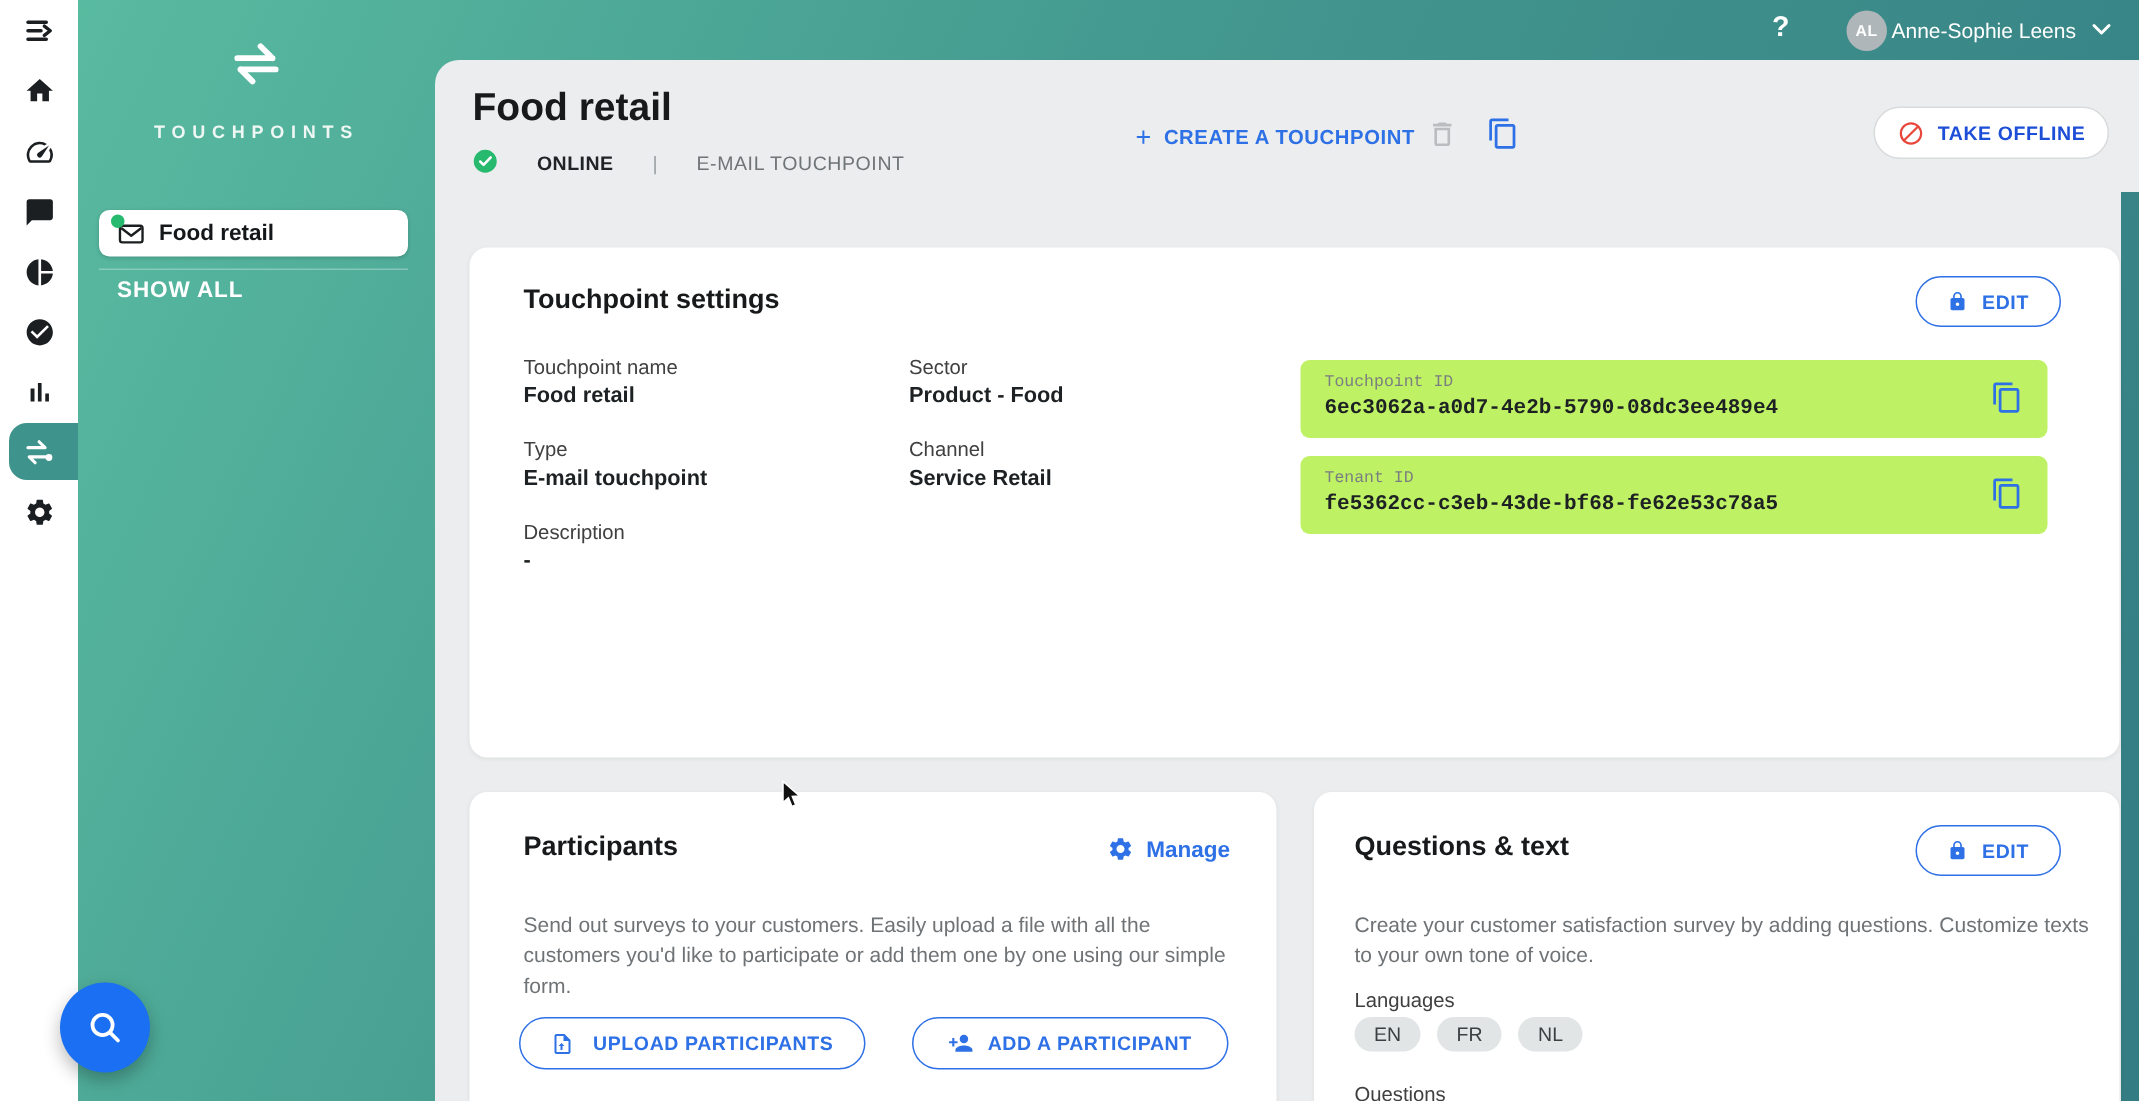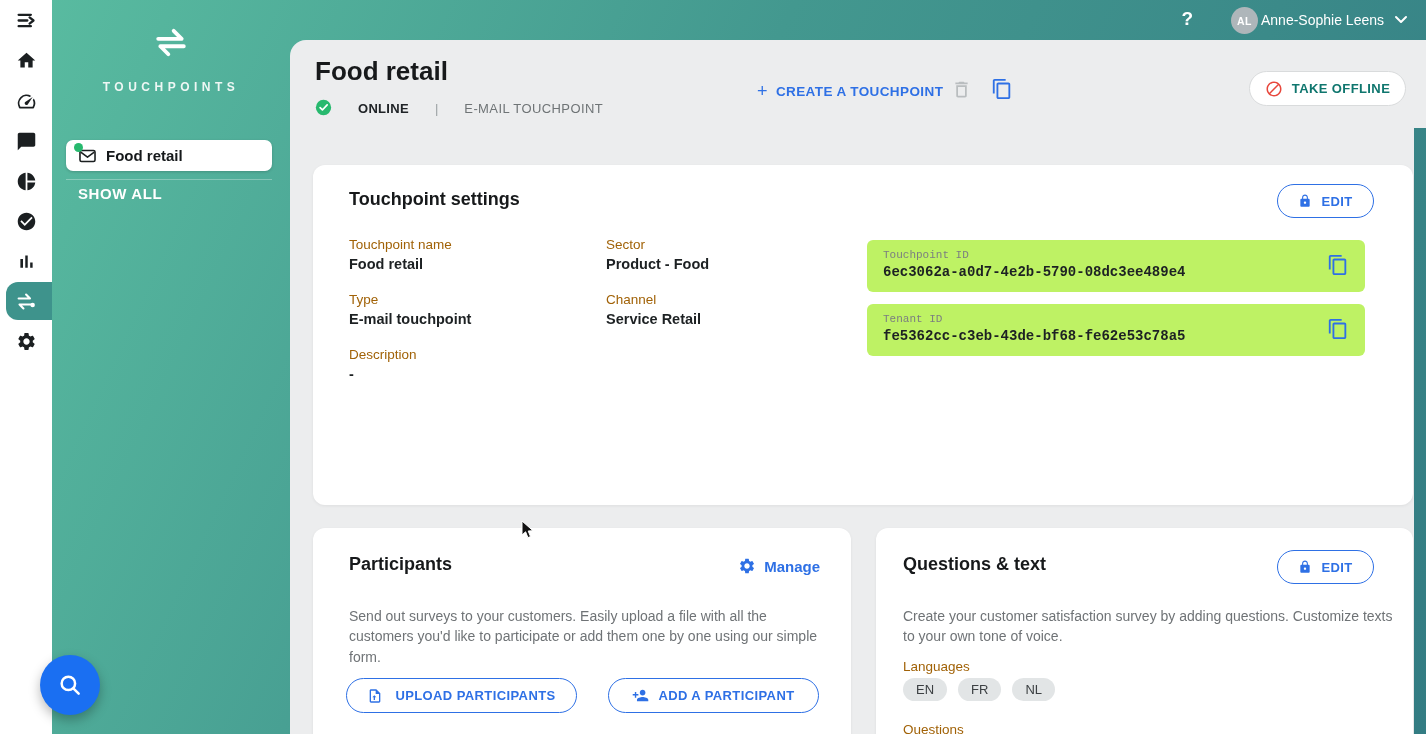--- a/index.html
+++ b/index.html
@@ -66,29 +66,29 @@
   .status-online { font-size:13px; font-weight:700; letter-spacing:.3px; color:#202427; }
   .status-sep { font-size:13px; color:#9aa0a2; }
   .status-type { font-size:13px; color:#6f7476; letter-spacing:.4px; }
   .link-btn { position:absolute; display:flex; align-items:center; gap:8px; color:#2e70e5;
     font-size:13.5px; font-weight:700; letter-spacing:.4px; cursor:pointer; }
   .icon-btn { position:absolute; background:none; border:none; cursor:pointer; padding:0; }
   .pill-btn { position:absolute; display:flex; align-items:center; justify-content:center; gap:9px;
     background:#fff; border:1.5px solid #2e70e5; border-radius:18px; color:#2e70e5;
     font-size:13px; font-weight:700; letter-spacing:.4px; cursor:pointer;
     font-family:"Liberation Sans","DejaVu Sans",sans-serif; }
-  .pill-btn.red { border:1px solid #d9dbdc; color:#0f766e; }
+  .pill-btn.red { border:1px solid #d9dbdc; color:#1d4ed8; }
   .pill-btn svg { flex:0 0 auto; }
 
   
   .card { position:absolute; background:#fff; border-radius:12px;
     box-shadow:0 1px 3px rgba(60,64,67,.08); }
   .card-title { position:absolute; font-size:18px; font-weight:700; color:#17191b; }
 
-  .field-label { font-size:13.5px; color:#a16207; margin-bottom:4px; }
+  .field-label { font-size:13.5px; color:#404040; margin-bottom:4px; }
   .field-value { font-size:14.5px; font-weight:700; color:#1d2123; }
   .fields-grid { position:absolute; left:36px; top:72px; width:520px;
     display:grid; grid-template-columns:257px 1fr; grid-auto-rows:55px; }
 
   .id-box { position:absolute; left:554px; width:498px; height:52px; background:#bef264;
     border-radius:6px; padding:9px 16px;font-family:Liberation Mono, monospace; }
   .id-label { font-size:11px; color:#7b7e80; margin-bottom:3px; }
   .id-value { font-size:14px; font-weight:700; color:#1d2123; }
   .id-copy { position:absolute; right:16px; top:14px; width:22px; height:22px;
     background:none; border:none; cursor:pointer; padding:0; color:#2e70e5; }

